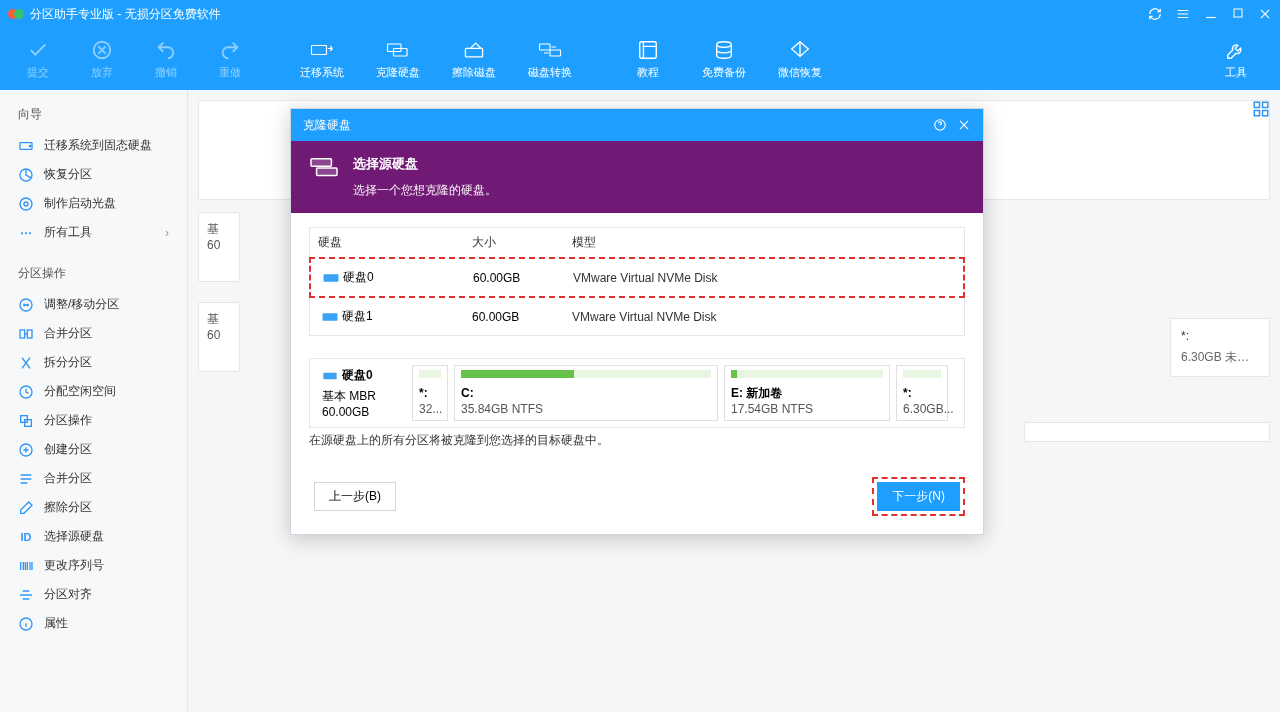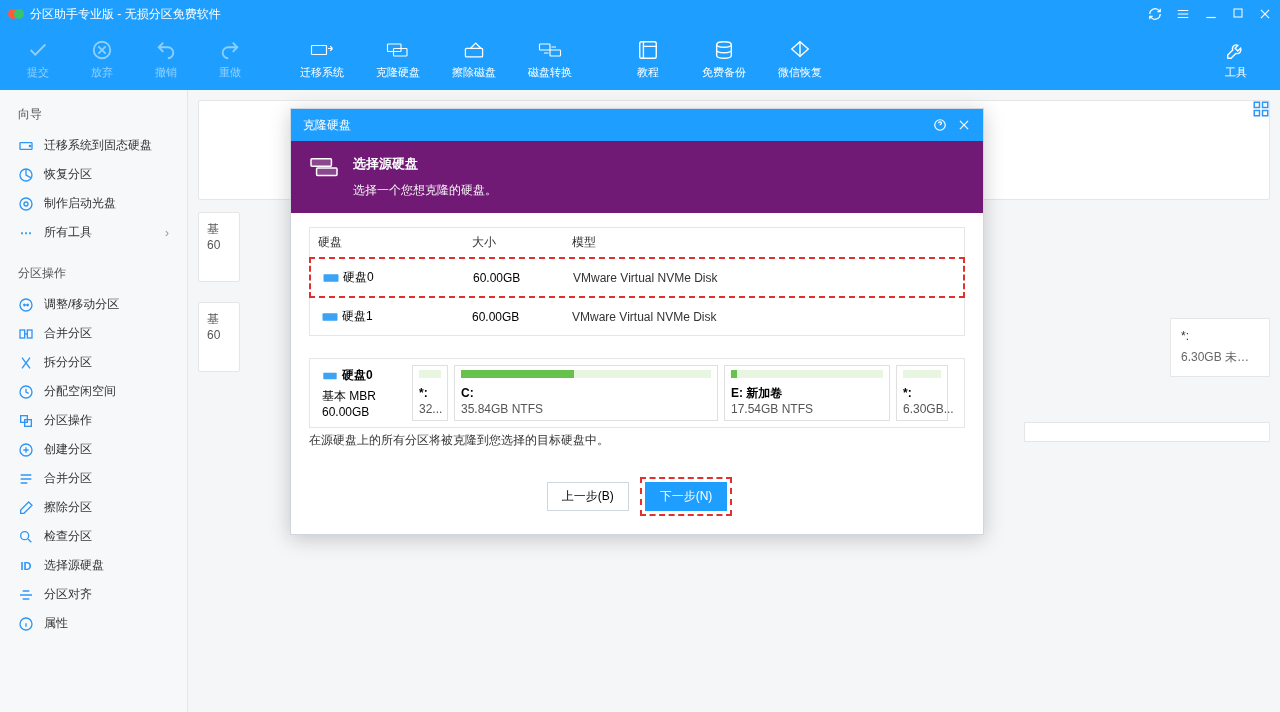--- a/index.html
+++ b/index.html
@@ -53,21 +53,21 @@
 .part-view { display: flex; gap: 6px; margin-top: 22px; border: 1px solid #e6e6e6; padding: 6px; align-items: stretch; }
 .pv-info { width: 90px; padding: 2px 6px; font-size: 12px; }
 .pv-info .t { font-weight: 600; display: flex; align-items: center; gap: 4px; }
 .pv-cell { border: 1px solid #e0e0e0; padding: 4px 6px; font-size: 12px; display: flex; flex-direction: column; justify-content: space-between; }
 .pv-cell .bar { height: 8px; background: #e8f5e0; margin-bottom: 6px; position: relative; }
 .pv-cell .bar .fill { position: absolute; left:0; top:0; bottom:0; background: #66c24a; }
 .pv-cell .nm { font-weight: 600; }
 .pv-cell .sz { color: #555; }
 
 .m-note { font-size: 12px; color: #333; margin-top: 4px; }
-.m-footer { display: flex; justify-content: center; gap: 6px; padding: 14px 18px 18px; }
+.m-footer { display: flex; justify-content: space-between; gap: 6px; padding: 14px 18px 18px; }
 .btn { font-size: 12px; padding: 5px 14px; border: 1px solid #cfd6dd; background: #fff; cursor: pointer; }
 .btn-primary { background: #1e9fff; color: #fff; border: 1px solid #1e9fff; }
 .btn-wrap { padding: 3px; border: 2px dashed transparent; }
 .btn-wrap.hl { border-color: #e03030; }
 
 svg { display: block; }
 </style>
 </head>
 <body>
 
@@ -320,31 +320,30 @@
       </div>
     <div class="sb-item">
         <span class="sb-ico">
           <svg width="16" height="16" viewBox="0 0 24 24" fill="none" stroke="currentColor" stroke-width="2">
             <path d="M16 3l5 5-12 12H4v-5z"></path>
           </svg>
         </span>
         <span>擦除分区</span>
       </div>
     <div class="sb-item">
-        <span class="sb-ico">
-          <svg width="16" height="16" viewBox="0 0 24 24" fill="none" stroke="currentColor" stroke-width="2">
-            <circle cx="10" cy="10" r="6"></circle>
-            <path d="M15 15l5 5"></path>
-          </svg>
-        </span>
-        <span>检查分区</span>
-      </div>
-    <div class="sb-item">
         <span class="sb-ico" style="font-size:11px;font-weight:bold;">ID</span>
         <span>选择源硬盘</span>
+      </div>
+    <div class="sb-item">
+        <span class="sb-ico">
+          <svg width="16" height="16" viewBox="0 0 24 24" stroke="currentColor" stroke-width="2">
+            <path d="M4 6v12M8 6v12M11 6v12M14 6v12M18 6v12M21 6v12"></path>
+          </svg>
+        </span>
+        <span>更改序列号</span>
       </div>
     <div class="sb-item">
         <span class="sb-ico">
           <svg width="16" height="16" viewBox="0 0 24 24" fill="none" stroke="currentColor" stroke-width="2">
             <path d="M3 12h18M7 6h10M7 18h10"></path>
           </svg>
         </span>
         <span>分区对齐</span>
       </div>
     <div class="sb-item">

